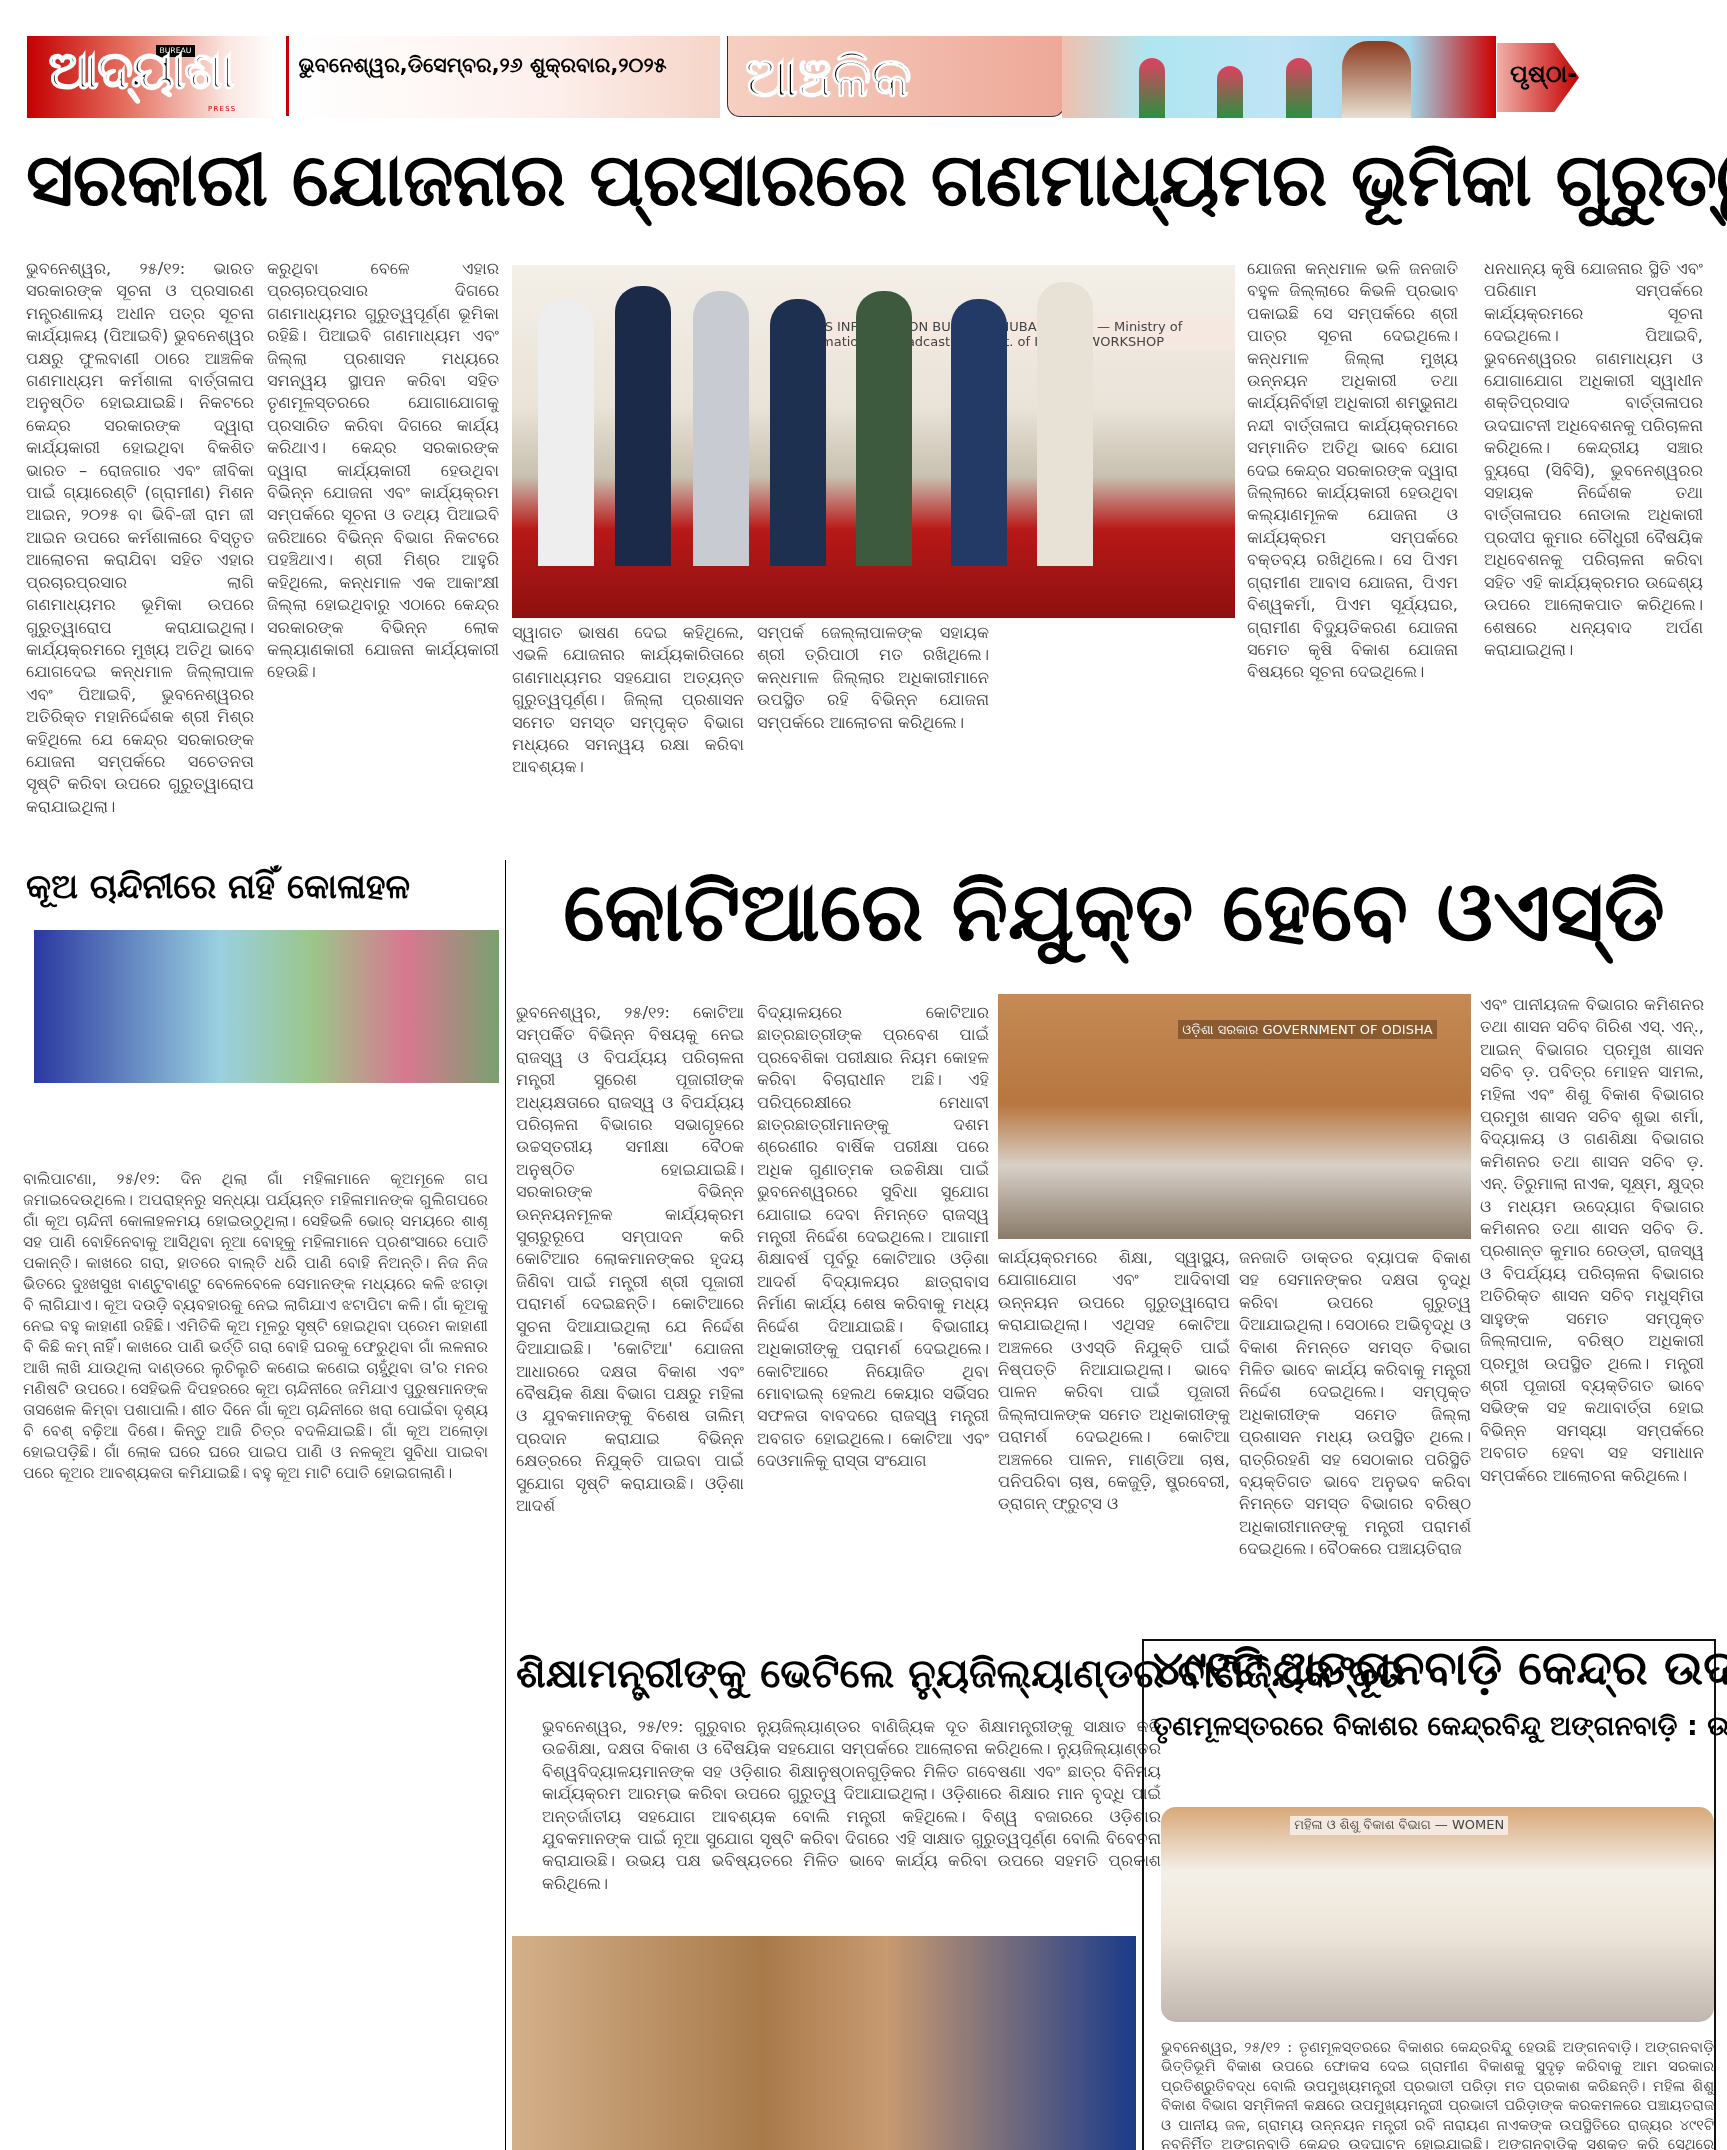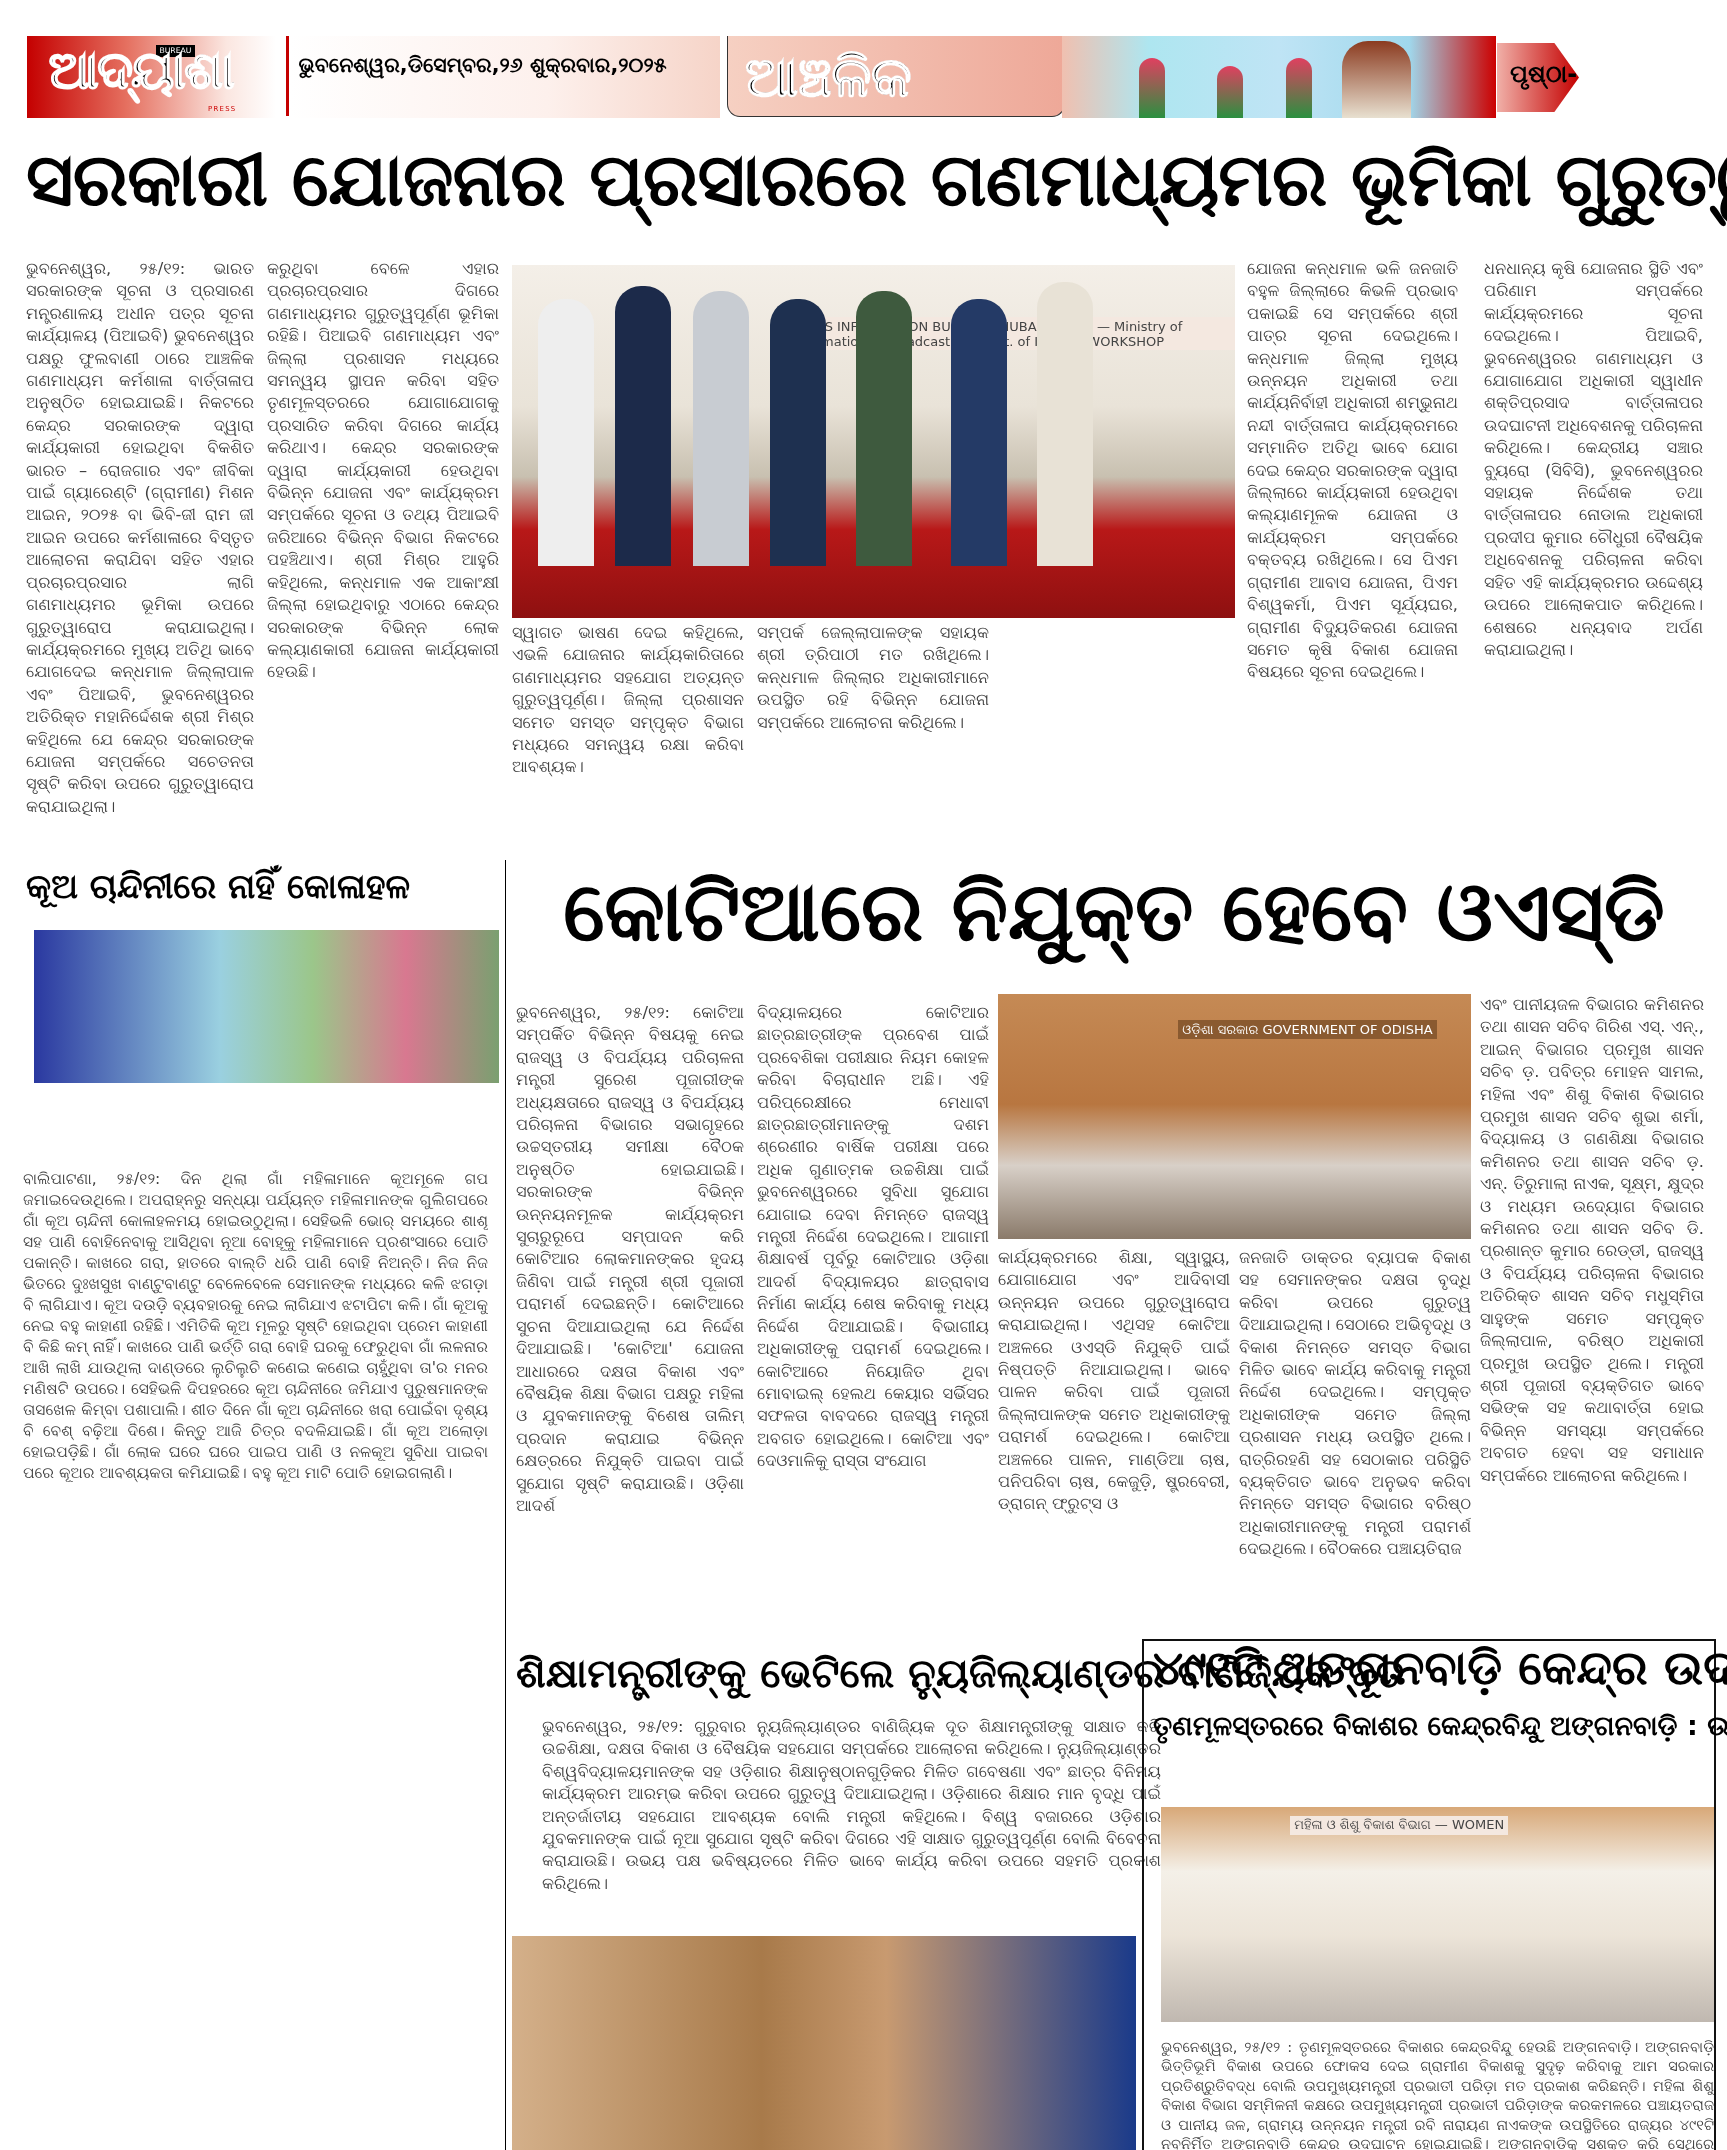--- a/index.html
+++ b/index.html
@@ -30,21 +30,21 @@
   
   .col{font-size:16.3px;line-height:22.4px;text-align:justify;overflow:hidden;color:#404040;}
   .col p{margin:0;}
   
   .photo{overflow:hidden;}
   .ph-workshop{left:512px;top:265px;width:723px;height:353px;background:linear-gradient(180deg,#f4efe8 0%,#e9e3d8 40%,#c8c0b0 60%,#b81818 75%,#8e1010 100%);}
   .ph-workshop .person{position:absolute;bottom:52px;width:56px;border-radius:26px 26px 0 0;}
   .ph-kotia{left:998px;top:994px;width:473px;height:245px;background:linear-gradient(180deg,#c58a55 0%,#b87640 45%,#d8d0c8 70%,#8a7a6a 100%);}
   .ph-kua{left:34px;top:930px;width:465px;height:153px;background:linear-gradient(90deg,#2a38a0 0%,#9ad0e0 40%,#9bc68a 60%,#d87890 80%,#7aa070 100%);}
   .ph-shiksha{left:512px;top:1936px;width:624px;height:232px;background:linear-gradient(90deg,#d4b08a 0%,#a87a4a 40%,#c89a70 60%,#1a3a8a 100%);}
-  .ph-anganwadi{left:1161px;top:1807px;width:553px;height:215px;background:linear-gradient(180deg,#d8a878 0%,#f4f0e8 30%,#ece4d8 60%,#c0b8b0 100%);}
+  .ph-anganwadi{left:1161px;top:1807px;width:553px;height:215px;background:linear-gradient(180deg,#d8a878 0%,#f4f0e8 30%,#ece4d8 60%,#c0b8b0 100%);border-radius:15px;}
   .caption-banner{position:absolute;background:#f4e8e0;color:#444;font-size:13px;padding:1.7px 4.3px;}
   
   .vrule{width:1.3px;background:#000;}
   .boxed{border:2.6px solid #111;}
 </style>
 </head>
 <body>
 
 <div class="abs logo-box">
   <span class="logo-tag">BUREAU</span>

